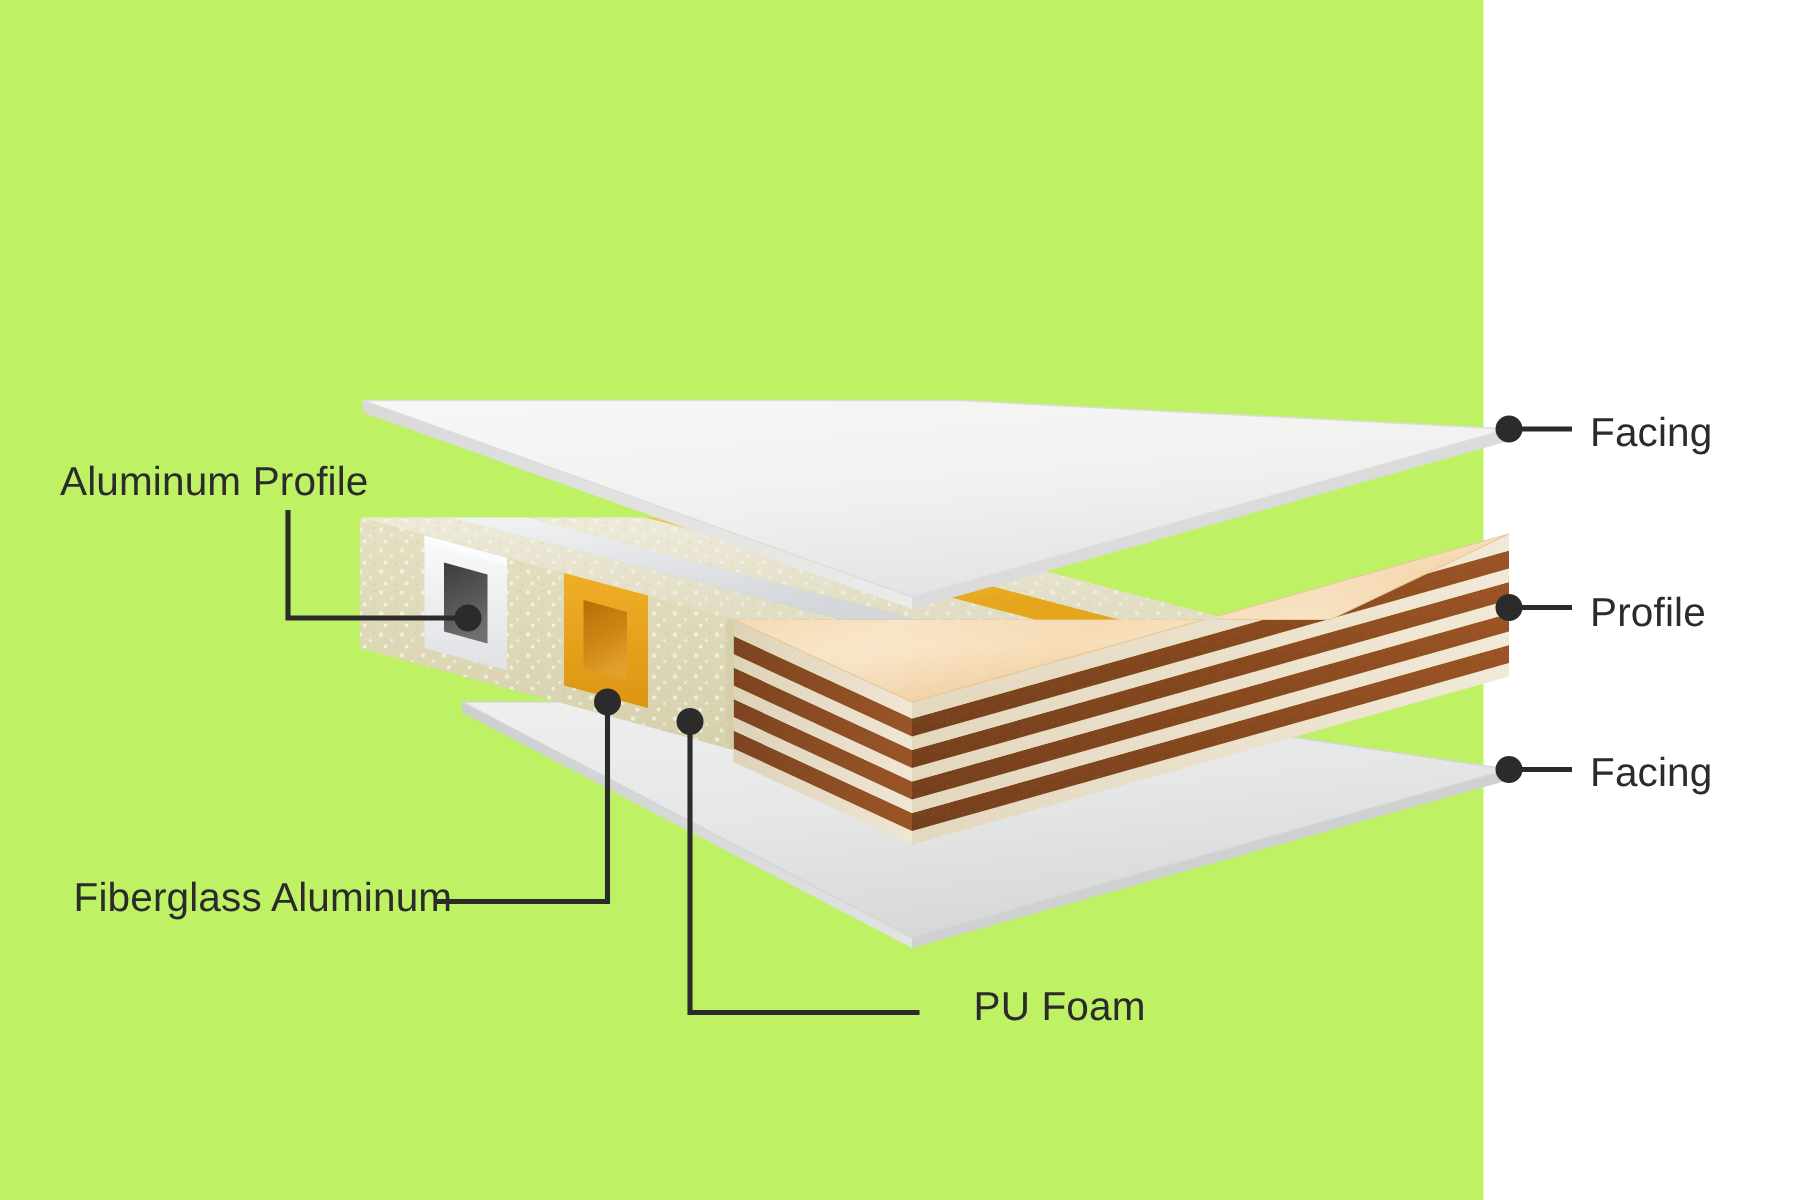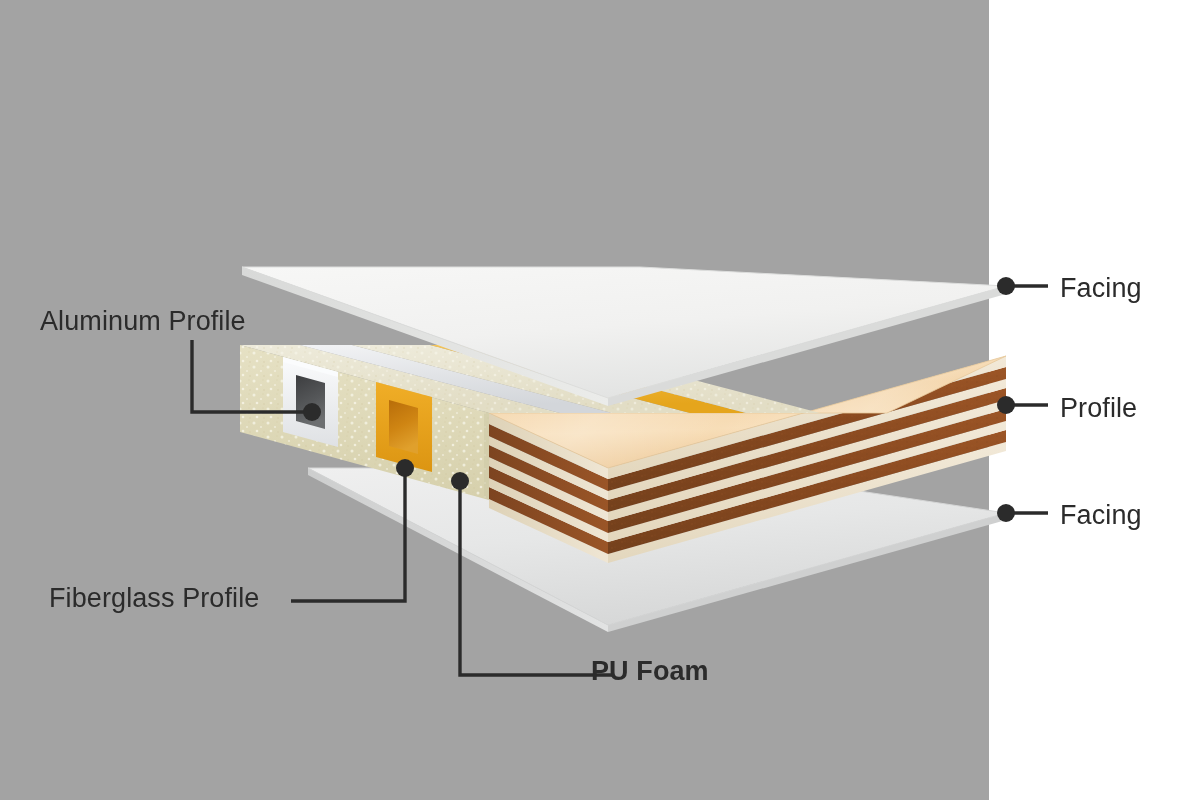--- a/index.html
+++ b/index.html
@@ -11,21 +11,21 @@
   body {
     width: 1200px;
     height: 800px;
     overflow: hidden;
     font-family: "Liberation Sans", sans-serif;
   }
   #stage {
     position: relative;
     width: 989px;
     height: 800px;
-    background: #a3a3a3;
+    background: #bef264;
   }
   #art {
     position: absolute;
     left: 0;
     top: 0;
     width: 1200px;
     height: 800px;
   }
   .callout-label {
     position: absolute;
@@ -255,17 +255,17 @@
         <circle cx="405" cy="468" r="9" fill="#2b2b2b"></circle>
         <circle cx="460" cy="481" r="9" fill="#2b2b2b"></circle>
       </g>
   </svg>
 
   <div id="labels">
       <div class="callout-label lbl-right" style="left: 1060px; top: 275px;">Facing</div>
       <div class="callout-label lbl-right" style="left: 1060px; top: 395px;">Profile</div>
       <div class="callout-label lbl-right" style="left: 1060px; top: 502px;">Facing</div>
       <div class="callout-label lbl-left" style="left: 40px; top: 308px;">Aluminum Profile</div>
-      <div class="callout-label lbl-left" style="left: 49px; top: 585px;">Fiberglass Profile</div>
-      <div class="callout-label lbl-right" style="left: 591px; top: 658px; font-weight: bold;">PU Foam</div>
+      <div class="callout-label lbl-left" style="left: 49px; top: 585px;">Fiberglass Aluminum</div>
+      <div class="callout-label lbl-right" style="left: 649px; top: 658px;">PU Foam</div>
     </div>
 
 </div>
 
 </body></html>

